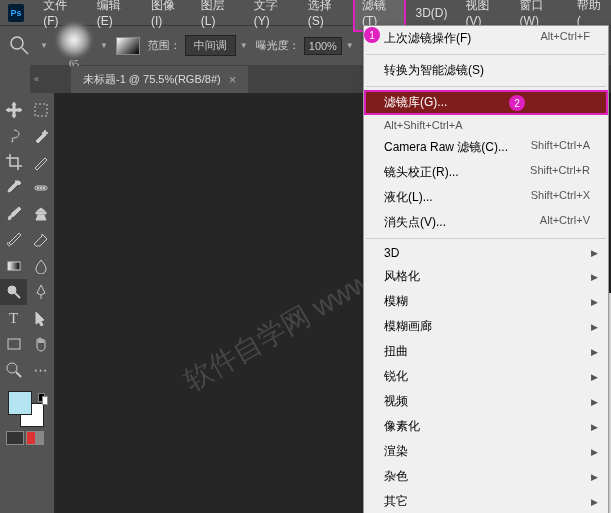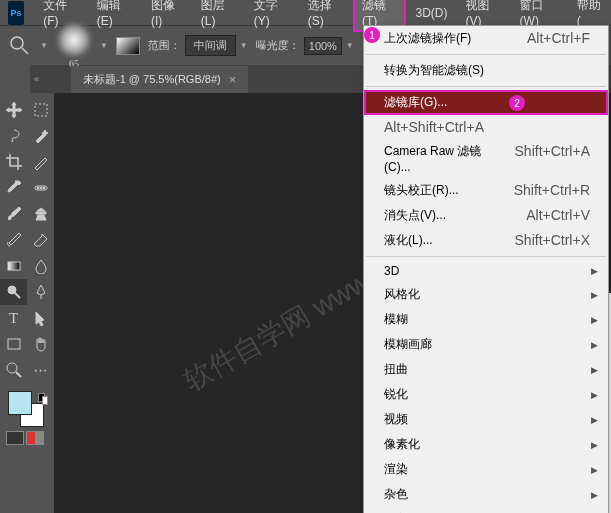--- a/index.html
+++ b/index.html
@@ -1,19 +1,19 @@
 <!DOCTYPE html>
 <html><head>
 <meta charset="utf-8">
 <style>
 * { margin: 0; padding: 0; box-sizing: border-box; font-family: "Microsoft YaHei", sans-serif; }
 body { width: 611px; height: 513px; background: #535353; overflow: hidden; position: relative; }
 
 .menubar { height: 25px; background: #535353; display: flex; align-items: center; padding-left: 8px; color: #ddd; font-size: 12px; }
-.ps-logo { width: 18px; height: 24px; background: #001e36; color: #31a8ff; display: flex; align-items: center; justify-content: center; font-size: 9px; font-weight: bold; border-radius: 2px; margin-right: 10px; }
+.ps-logo { width: 18px; height: 18px; background: #001e36; color: #31a8ff; display: flex; align-items: center; justify-content: center; font-size: 9px; font-weight: bold; border-radius: 2px; margin-right: 10px; }
 .menu-item { padding: 4px 9px; cursor: pointer; }
 .menu-item.highlighted { border: 2px solid #e020c0; background: #666; padding: 2px 7px; }
 
 .options-bar { height: 40px; background: #535353; border-top: 1px solid #383838; display: flex; align-items: center; padding-left: 8px; color: #ccc; font-size: 11px; gap: 8px; }
 .opt-icon { width: 24px; height: 24px; display: flex; align-items: center; justify-content: center; }
 .brush-preview { width: 36px; height: 36px; background: radial-gradient(circle, #fff 0%, #999 50%, #535353 70%); border-radius: 50%; filter: blur(2px); }
 .brush-num { font-size: 10px; color: #ccc; font-family: Liberation Serif, serif; }
 .grad-icon { width: 24px; height: 18px; background: linear-gradient(135deg, #fff, #000); border: 1px solid #888; }
 .dropdown { display: flex; align-items: center; gap: 4px; }
 .dd-box { background: #3a3a3a; padding: 2px 8px; border: 1px solid #222; }
@@ -44,21 +44,21 @@
 .canvas-area { flex: 1; background: #262626; position: relative; }
 .canvas { position: absolute; right: 0; bottom: 0; width: 140px; height: 220px; background: #fff; }
 .watermark { position: absolute; left: 50%; top: 50%; transform: translate(-50%,-60%) rotate(-30deg); color: rgba(120,120,120,0.4); font-size: 28px; white-space: nowrap; pointer-events: none; }
 
 .dropdown-menu { position: absolute; left: 363px; top: 25px; width: 246px; background: #f0f0f0; border: 1px solid #999; box-shadow: 2px 2px 6px rgba(0,0,0,0.3); font-size: 12px; color: #000; z-index: 100; }
 .dm-item { display: flex; justify-content: space-between; padding: 4px 18px 4px 20px; cursor: pointer; gap: 9px; }
 .dm-item.hl { border: 2px solid #e020c0; background: #7f1d1d; color: #fff; padding: 2px 16px 2px 18px; }
 .dm-sep { height: 1px; background: #ccc; margin: 3px 2px; }
 .dm-sub { display: flex; justify-content: space-between; align-items: center; padding: 4px 10px 4px 20px; }
 .dm-arrow { font-size: 9px; color: #555; }
-.shortcut { color: #555; font-size: 14px; }
+.shortcut { color: #555; font-size: 11px; }
 
 .callout { position: absolute; width: 16px; height: 16px; border-radius: 50%; background: #e020c0; color: #fff; font-size: 10px; display: flex; align-items: center; justify-content: center; z-index: 200; }
 .callout.c1 { left: 364px; top: 27px; }
 .callout.c2 { left: 509px; top: 95px; }
 </style>
 </head>
 <body>
 
 <div class="menubar">
   <div class="ps-logo">Ps</div>
@@ -281,27 +281,27 @@
   </div>
   <div class="dm-item">
     <span>Camera Raw 滤镜(C)...</span>
       <span class="shortcut">Shift+Ctrl+A</span>
   </div>
   <div class="dm-item">
     <span>镜头校正(R)...</span>
       <span class="shortcut">Shift+Ctrl+R</span>
   </div>
   <div class="dm-item">
+    <span>液化(L)...</span>
+      <span class="shortcut">Shift+Ctrl+X</span>
+  </div>
+  <div class="dm-item">
     <span>消失点(V)...</span>
       <span class="shortcut">Alt+Ctrl+V</span>
   </div>
-  <div class="dm-item">
-    <span>液化(L)...</span>
-      <span class="shortcut">Shift+Ctrl+X</span>
-  </div>
   <div class="dm-sep"></div>
   <div class="dm-sub">
       <span>3D</span>
       <span class="dm-arrow">▶</span>
     </div>
   <div class="dm-sub">
       <span>风格化</span>
       <span class="dm-arrow">▶</span>
     </div>
   <div class="dm-sub">

